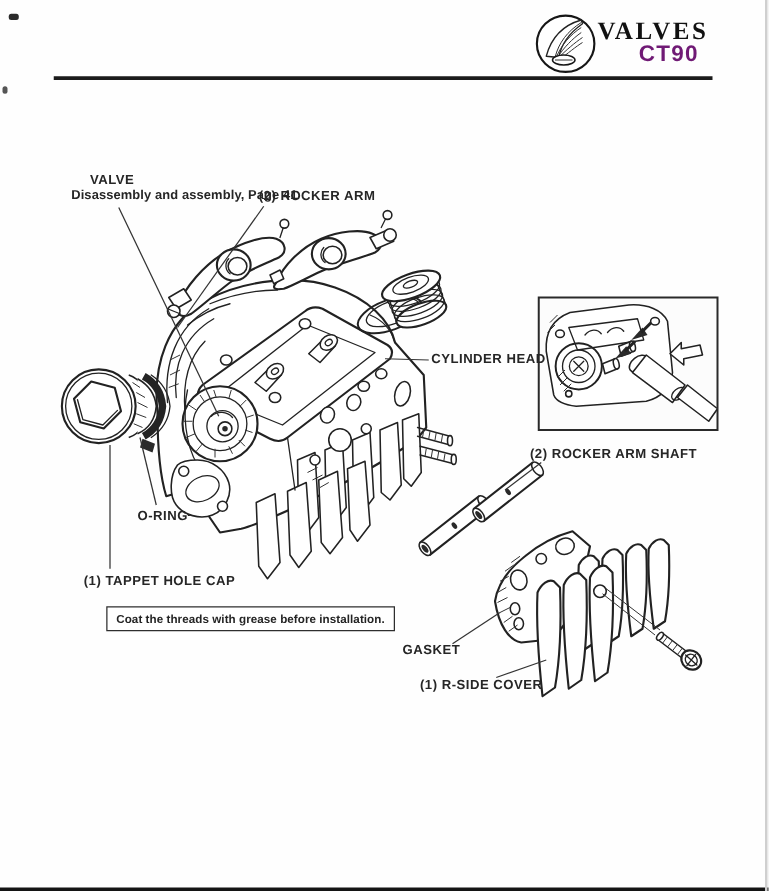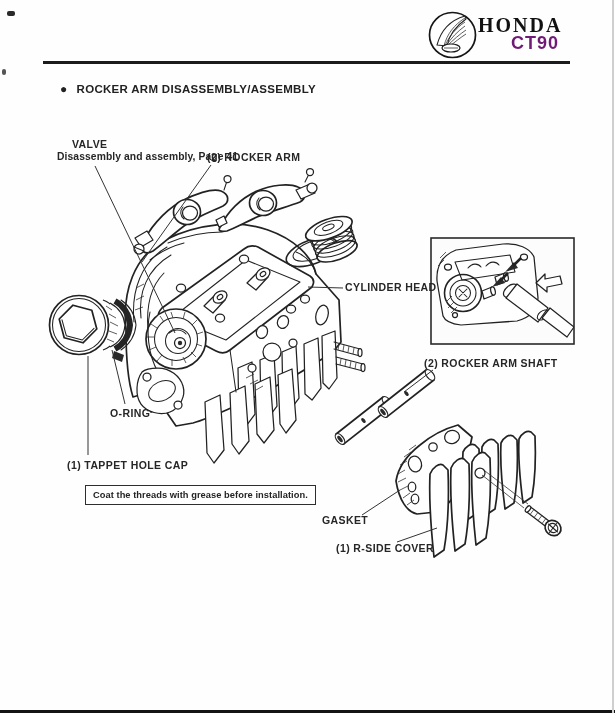--- a/index.html
+++ b/index.html
@@ -42,25 +42,24 @@
     <ellipse cx="28.5" cy="27" rx="23" ry="22.5" fill="#fff" stroke="#161616" stroke-width="1.7"></ellipse>
     <path class="ln2" d="M13,37 C17,22 27,12 41,8 L42,11 C32,18 25,27 23,38 Z"></path>
     <path class="hatch" d="M20,38 C23,26 30,17 41,10"></path>
     <path class="hatch" d="M21,38 C25,28 32,20 41,14"></path>
     <path class="hatch" d="M22,38 C27,30 34,23 41,18"></path>
     <path class="hatch" d="M22,39 C29,32 36,26 42,22"></path>
     <path class="hatch" d="M23,40 C30,35 37,29 42,26"></path>
     <ellipse cx="27" cy="40" rx="9" ry="4" fill="#fff" stroke="#161616" stroke-width="1.2"></ellipse>
     <path class="hatch" d="M20,40 L34,40"></path>
   </svg>
-  <div id="brand">HONDA</div>
+  <div id="brand">VALVES</div>
   <div id="model">CT90</div>
   <div id="header-rule"></div>
 
-  <div id="section-heading"><span class="bullet">●</span><span>ROCKER ARM DISASSEMBLY/ASSEMBLY</span></div>
 
   <svg width="615" height="713" viewBox="0 0 615 713">
     <defs>
       <clipPath id="insetClip">
           <rect x="431" y="238" width="143" height="106"></rect>
         </clipPath>
     </defs>
 
     <g>
       <path class="part" d="M126,330 C122,292 134,256 165,240 C196,224 238,219 268,230

